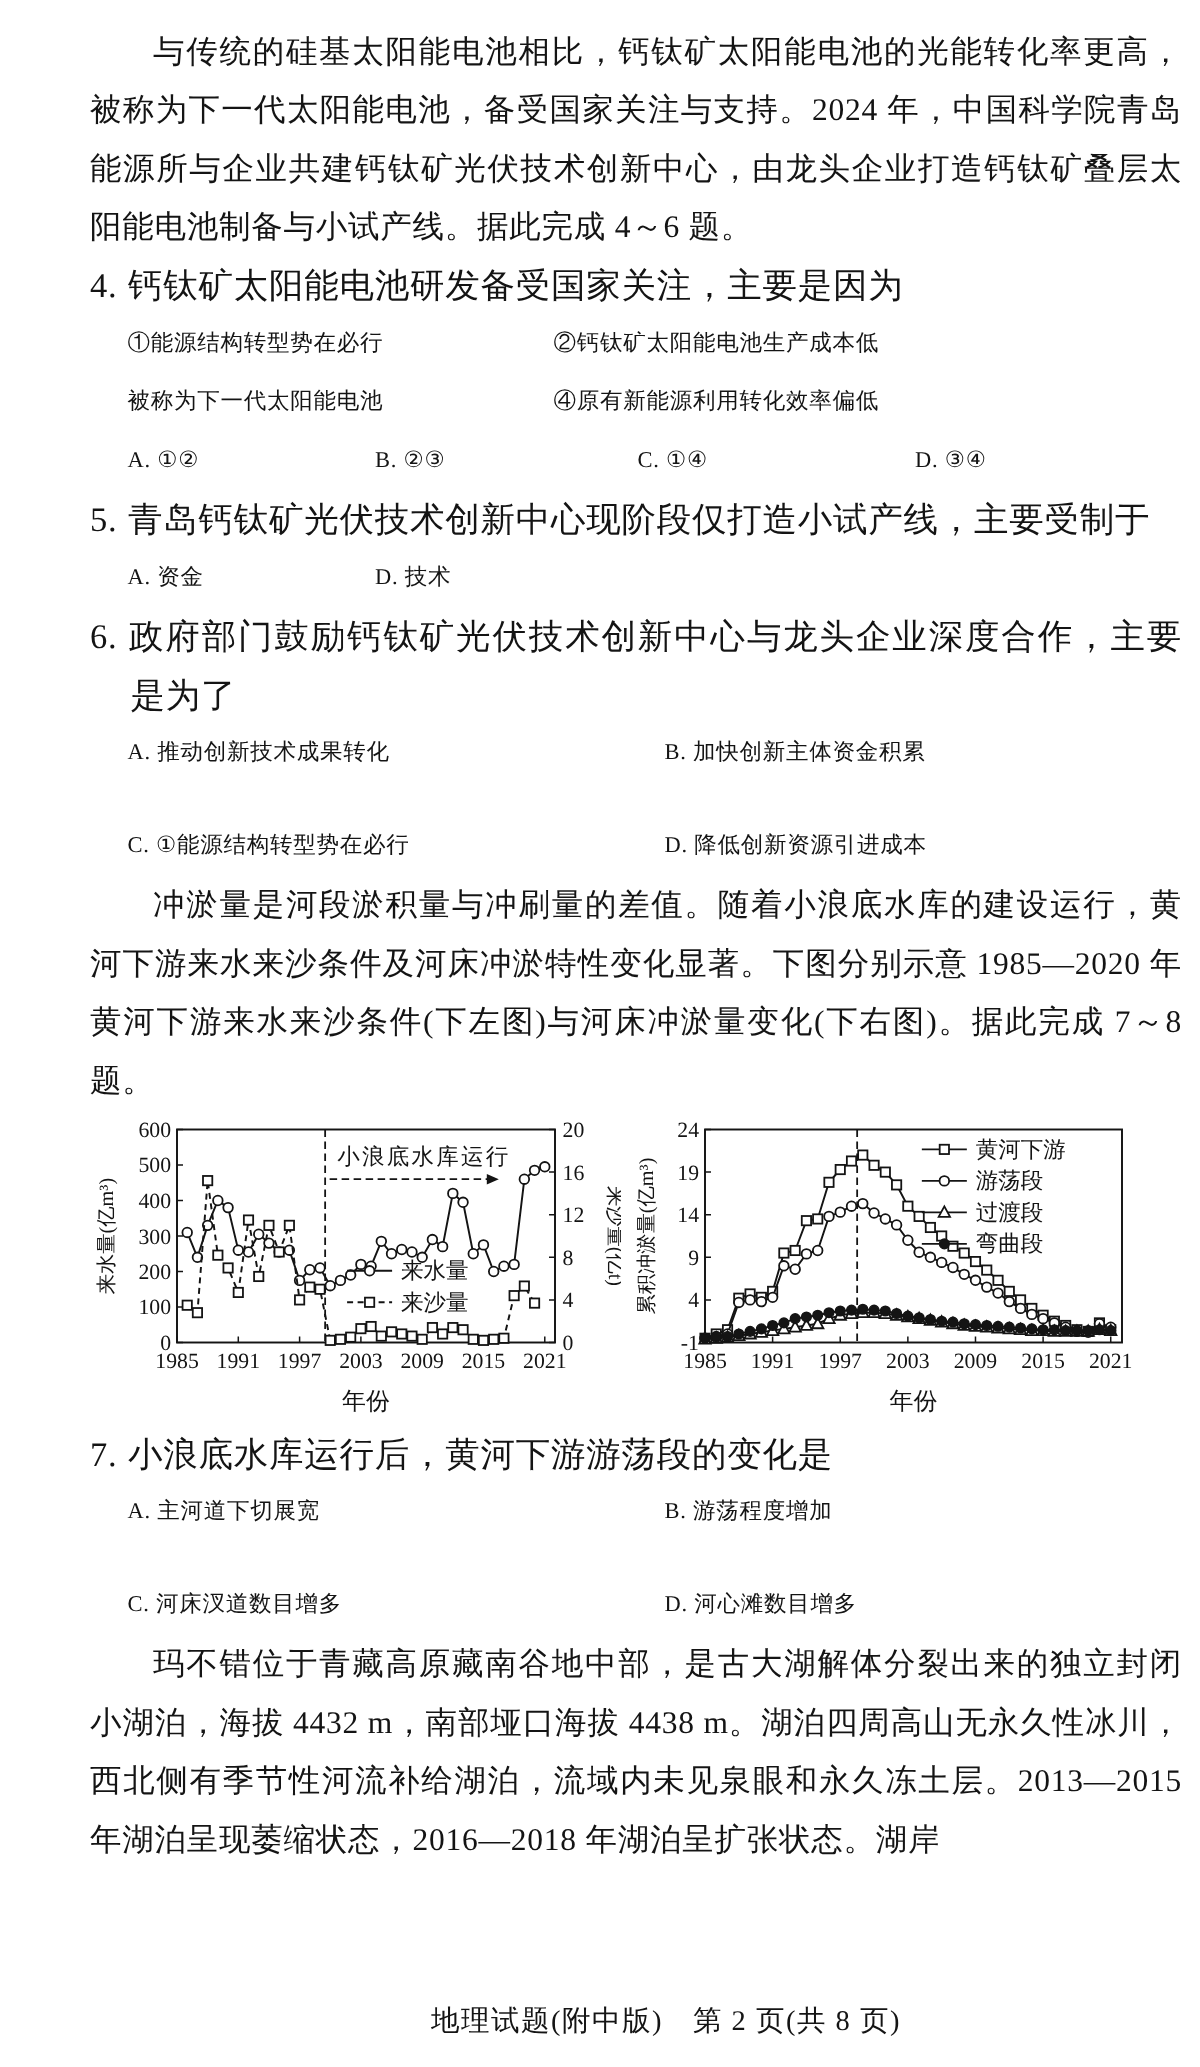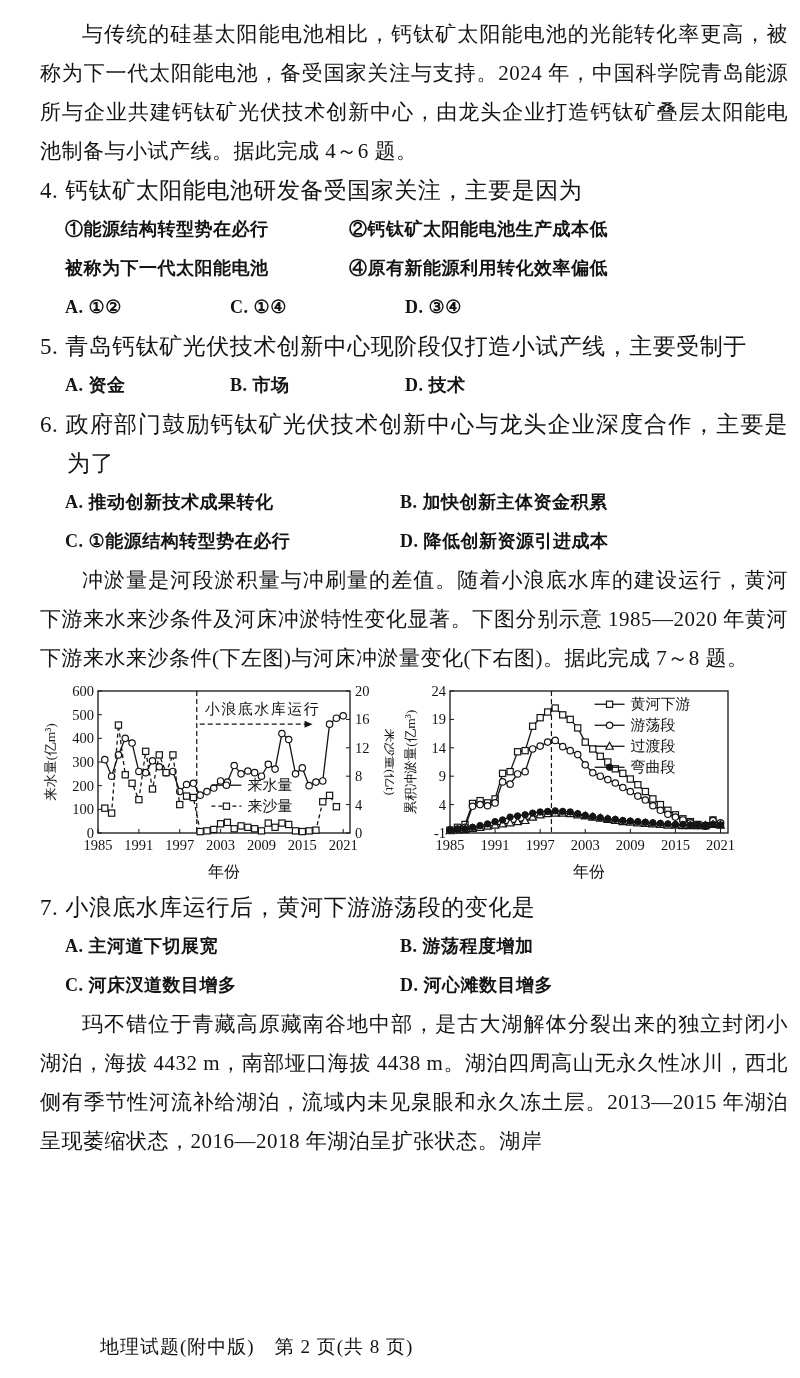--- a/index.html
+++ b/index.html
@@ -4,21 +4,21 @@
 <style>
   html,body{margin:0;padding:0;background:#e8e8e8;}
   .page{
     position:relative;
     width:800px;height:1378px;
     background:#ffffff;
     color:#141414;
     font-family:"Liberation Serif","DejaVu Serif",serif;
     overflow:hidden;
     box-sizing:border-box;
-    padding:15px 12px 0 40px;
+    padding:15px 12px 0 60px;
   }
   .para{
     margin:0;
     font-size:21px;
     line-height:39px;
     text-align:justify;
     text-indent:2em;
     letter-spacing:0.5px;
   }
   .stem{
@@ -27,38 +27,38 @@
     line-height:39px;
     text-align:justify;
     padding-left:27px;
     text-indent:-27px;
     letter-spacing:0.5px;
   }
   .qnum{margin-right:7px;}
   .grid{
     display:grid;
     padding-left:25px;
-    font-size:18px;
+    font-size:15px;
     line-height:39px;
     letter-spacing:0.5px;
-    font-weight:bold;
   }
   .items2{grid-template-columns:284px 1fr;}
   .opts4{grid-template-columns:165px 175px 185px 1fr;}
-  .opts2{grid-template-columns:335px 1fr;}
+  .opts2{grid-template-columns:335px 1fr;gap:23px;}
   .figure{
     display:flex;
     gap:8px;
     align-items:flex-start;
     margin:5px 0 7px 2px;
   }
   svg text{font-family:"Liberation Serif","DejaVu Serif",serif;fill:#141414;}
   .footer{
     position:absolute;
     left:100px;right:12px;top:1334px;
+    text-align:center;
     font-size:19px;
     letter-spacing:1px;
   }
 </style>
 </head>
 <body>
 
 <div class="page">
 
   <p class="para">与传统的硅基太阳能电池相比，钙钛矿太阳能电池的光能转化率更高，被称为下一代太阳能电池，备受国家关注与支持。2024 年，中国科学院青岛能源所与企业共建钙钛矿光伏技术创新中心，由龙头企业打造钙钛矿叠层太阳能电池制备与小试产线。据此完成 4～6 题。</p>
@@ -66,30 +66,30 @@
   <div>
     <p class="stem"><span class="qnum">4.</span><span>钙钛矿太阳能电池研发备受国家关注，主要是因为</span></p>
     <div class="grid items2">
       <span>①能源结构转型势在必行</span>
       <span>②钙钛矿太阳能电池生产成本低</span>
       <span>被称为下一代太阳能电池</span>
       <span>④原有新能源利用转化效率偏低</span>
     </div>
     <div class="grid opts4">
       <span>A. ①②</span>
+      <span>B. ②③</span>
       <span>C. ①④</span>
       <span>D. ③④</span>
     </div>
   </div>
 
   <div>
     <p class="stem"><span class="qnum">5.</span><span>青岛钙钛矿光伏技术创新中心现阶段仅打造小试产线，主要受制于</span></p>
     <div class="grid opts4">
       <span>A. 资金</span>
-      <span>B. 市场</span>
       <span>D. 技术</span>
     </div>
   </div>
 
   <div>
     <p class="stem"><span class="qnum">6.</span><span>政府部门鼓励钙钛矿光伏技术创新中心与龙头企业深度合作，主要是为了</span></p>
     <div class="grid opts2">
       <span>A. 推动创新技术成果转化</span>
       <span>B. 加快创新主体资金积累</span>
       <span>C. ①能源结构转型势在必行</span>

